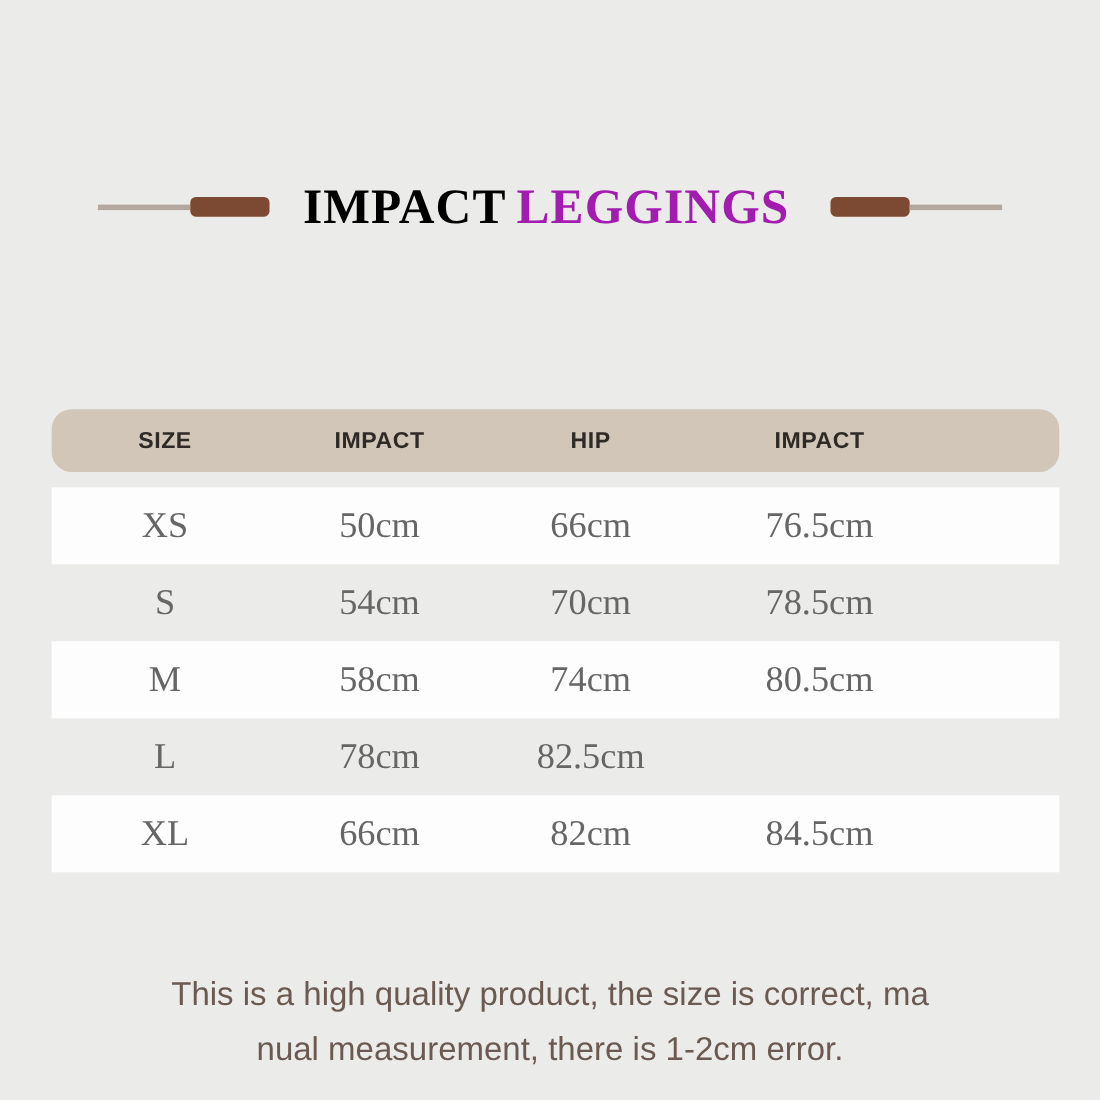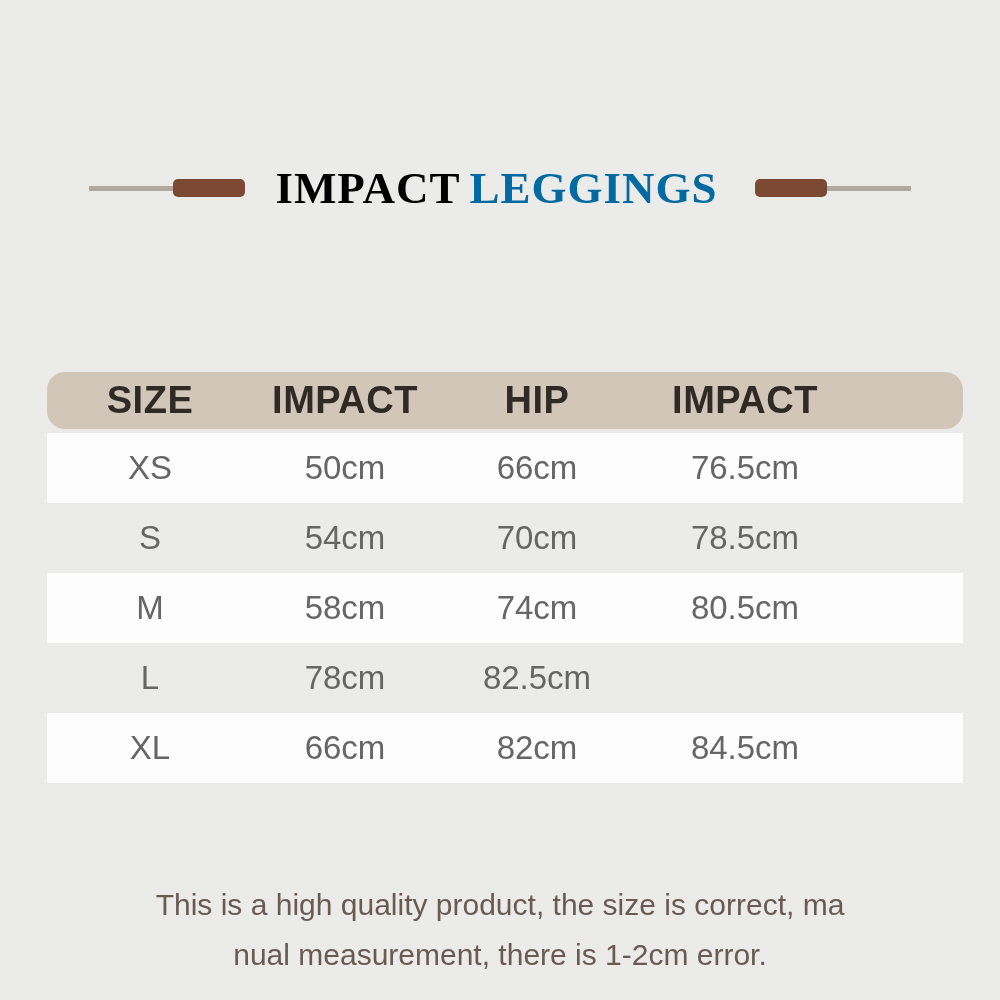--- a/index.html
+++ b/index.html
@@ -32,49 +32,50 @@
   .orn.right { margin-left: 37px; }
   .page-title {
     margin: 0;
     font-family: "Liberation Serif", serif;
     font-weight: bold;
     font-size: 45px;
     letter-spacing: 1px;
     white-space: nowrap;
   }
   .title-primary   { color: #000000; margin-right: 9px; }
-  .title-secondary { color: #0369a1; }
+  .title-secondary { color: #a21caf; }
 
   
   .size-table {
     position: absolute;
     left: 47px;
     top: 372px;
     width: 916px;
   }
   .grid-row {
     display: grid;
     grid-template-columns: 206px 184px 200px 216px 110px;
     align-items: center;
     text-align: center;
   }
   .thead {
     height: 57px;
     background: #d2c6b9;
     border-radius: 18px;
     color: #2f2a26;
     font-weight: bold;
-    font-size: 38px;
+    font-size: 21px;
     letter-spacing: 0.5px;
-    margin-bottom: 4px;
+    margin-bottom: 14px;
   }
   .trow {
     height: 70px;
     font-size: 33px;
     color: #666666;
+    font-family: Liberation Serif, serif;
   }
   .trow.white { background: #fdfdfd; }
 
   
   .footnote {
     position: absolute;
     top: 880px;
     left: 0;
     width: 1000px;
     text-align: center;

